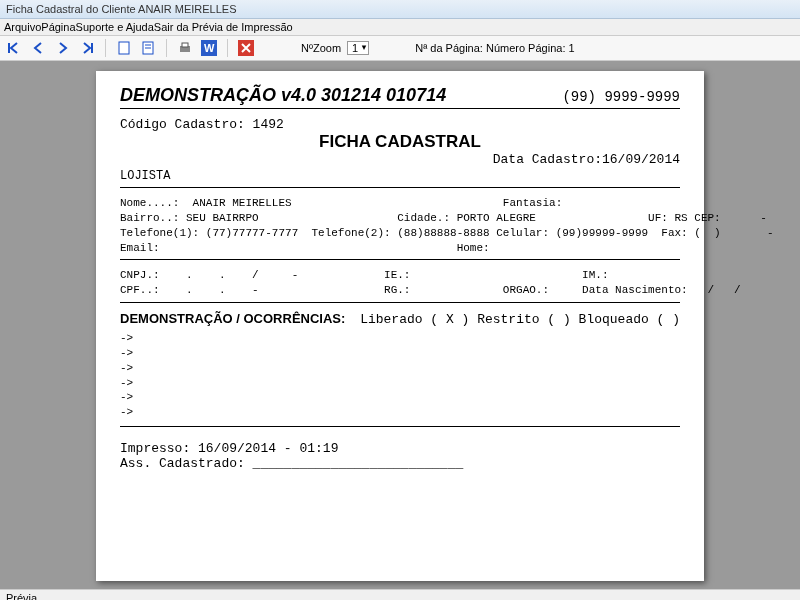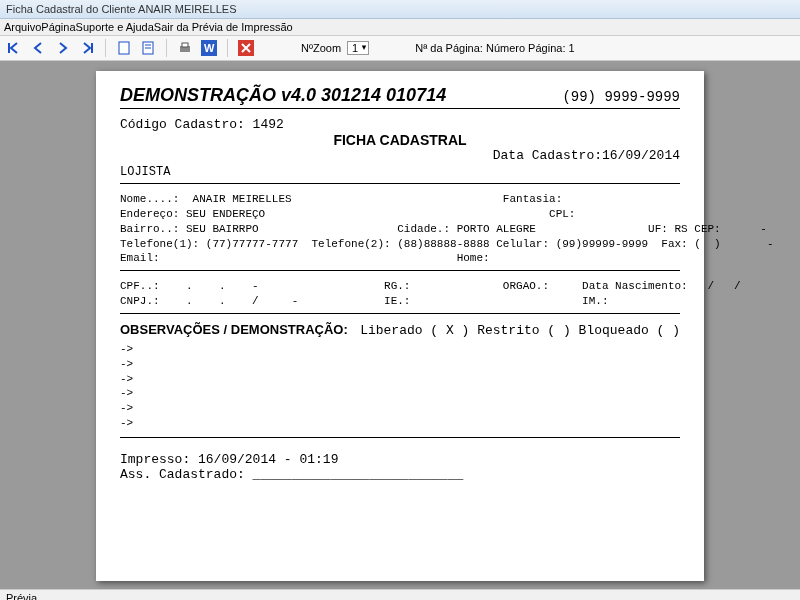--- a/index.html
+++ b/index.html
@@ -15,21 +15,21 @@
   .zoom-val::after{content:"▾"; position:absolute; right:2px; top:0; font-size:9px;}
   .pnum { font-size:11px; margin-left:40px;}
   .preview-area { background:#9a9a9a; height: 528px; display:flex; justify-content:center; padding-top:10px; overflow:hidden;}
   .paper { background:#fff; width: 608px; height: 510px; box-shadow:2px 2px 6px rgba(0,0,0,.5); padding: 14px 24px; font-family:"Courier New", monospace; font-size:12px; color:#000; }
   .hdr-row { display:flex; justify-content:space-between; align-items:baseline;}
   .demo-title { font-family: Arial, sans-serif; font-weight:bold; font-style:italic; font-size:18px;}
   .phone { font-size:14px;}
   .thinrule { border-top:1px solid #000; margin:2px 0 8px;}
   .row { display:flex; margin:2px 0;flex-direction:column;}
   .codigo { flex:1;}
-  .ficha { font-family: Arial, sans-serif; font-weight:bold; font-size:14px; flex:1; text-align:center;}
+  .ficha { font-family: Arial, sans-serif; font-weight:bold; font-size:17px; flex:1; text-align:center;}
   .datac { flex:1; text-align:right; font-size:13px;}
   .lojista{ font-size:12px; margin-bottom:4px;}
   .line { white-space:pre; font-size:11px; line-height:1.35;}
   .obs-title { font-family: Arial, sans-serif; font-weight:bold; font-size:13px;}
   .obs-row{ display:flex; align-items:baseline;}
   .obs-status{ font-size:13px; margin-left:auto;}
   .statusbar { background:#f0f0f0; border-top:1px solid #ccc; padding:2px 6px; font-size:11px;}
   svg{display:block;}
 </style>
 </head>
@@ -113,30 +113,29 @@
     </div>
     <div class="thinrule"></div>
     <div class="row" style="margin-top:6px;">
       <span class="codigo" style="font-size:13px;">Código Cadastro:  1492</span>
       <span class="ficha">FICHA CADASTRAL</span>
       <span class="datac">Data Cadastro:16/09/2014</span>
     </div>
     <div class="lojista">LOJISTA</div>
     <div class="thinrule"></div>
     <div class="line">Nome....:  ANAIR MEIRELLES                                Fantasia:</div>
-    <div class="line">Endereço: SEU ENDEREÇO                                           CPL:</div>
     <div class="line">Bairro..: SEU BAIRRPO                     Cidade.: PORTO ALEGRE                 UF: RS CEP:      -</div>
     <div class="line">Telefone(1): (77)77777-7777  Telefone(2): (88)88888-8888 Celular: (99)99999-9999  Fax: (  )       -</div>
     <div class="line">Email:                                             Home:</div>
     <div class="thinrule" style="margin-top:4px;"></div>
+    <div class="line">CNPJ.:    .    .    /     -             IE.:                          IM.:</div>
     <div class="line">CPF..:    .    .    -                   RG.:              ORGAO.:     Data Nascimento:   /   /</div>
-    <div class="line">CNPJ.:    .    .    /     -             IE.:                          IM.:</div>
     <div class="thinrule" style="margin-top:4px;"></div>
     <div class="obs-row" style="margin:4px 0;">
-      <span class="obs-title">OBSERVAÇÕES / DEMONSTRAÇÃO:</span>
+      <span class="obs-title">DEMONSTRAÇÃO / OCORRÊNCIAS:</span>
       <span class="obs-status">Liberado (  X  )      Restrito (    )     Bloqueado (    )</span>
     </div>
     <div class="line">-&gt;</div>
     <div class="line">-&gt;</div>
     <div class="line">-&gt;</div>
     <div class="line">-&gt;</div>
     <div class="line">-&gt;</div>
     <div class="line">-&gt;</div>
     <div class="thinrule" style="margin-top:6px;"></div>
     <div class="row" style="margin-top:14px; font-size:13px;">

